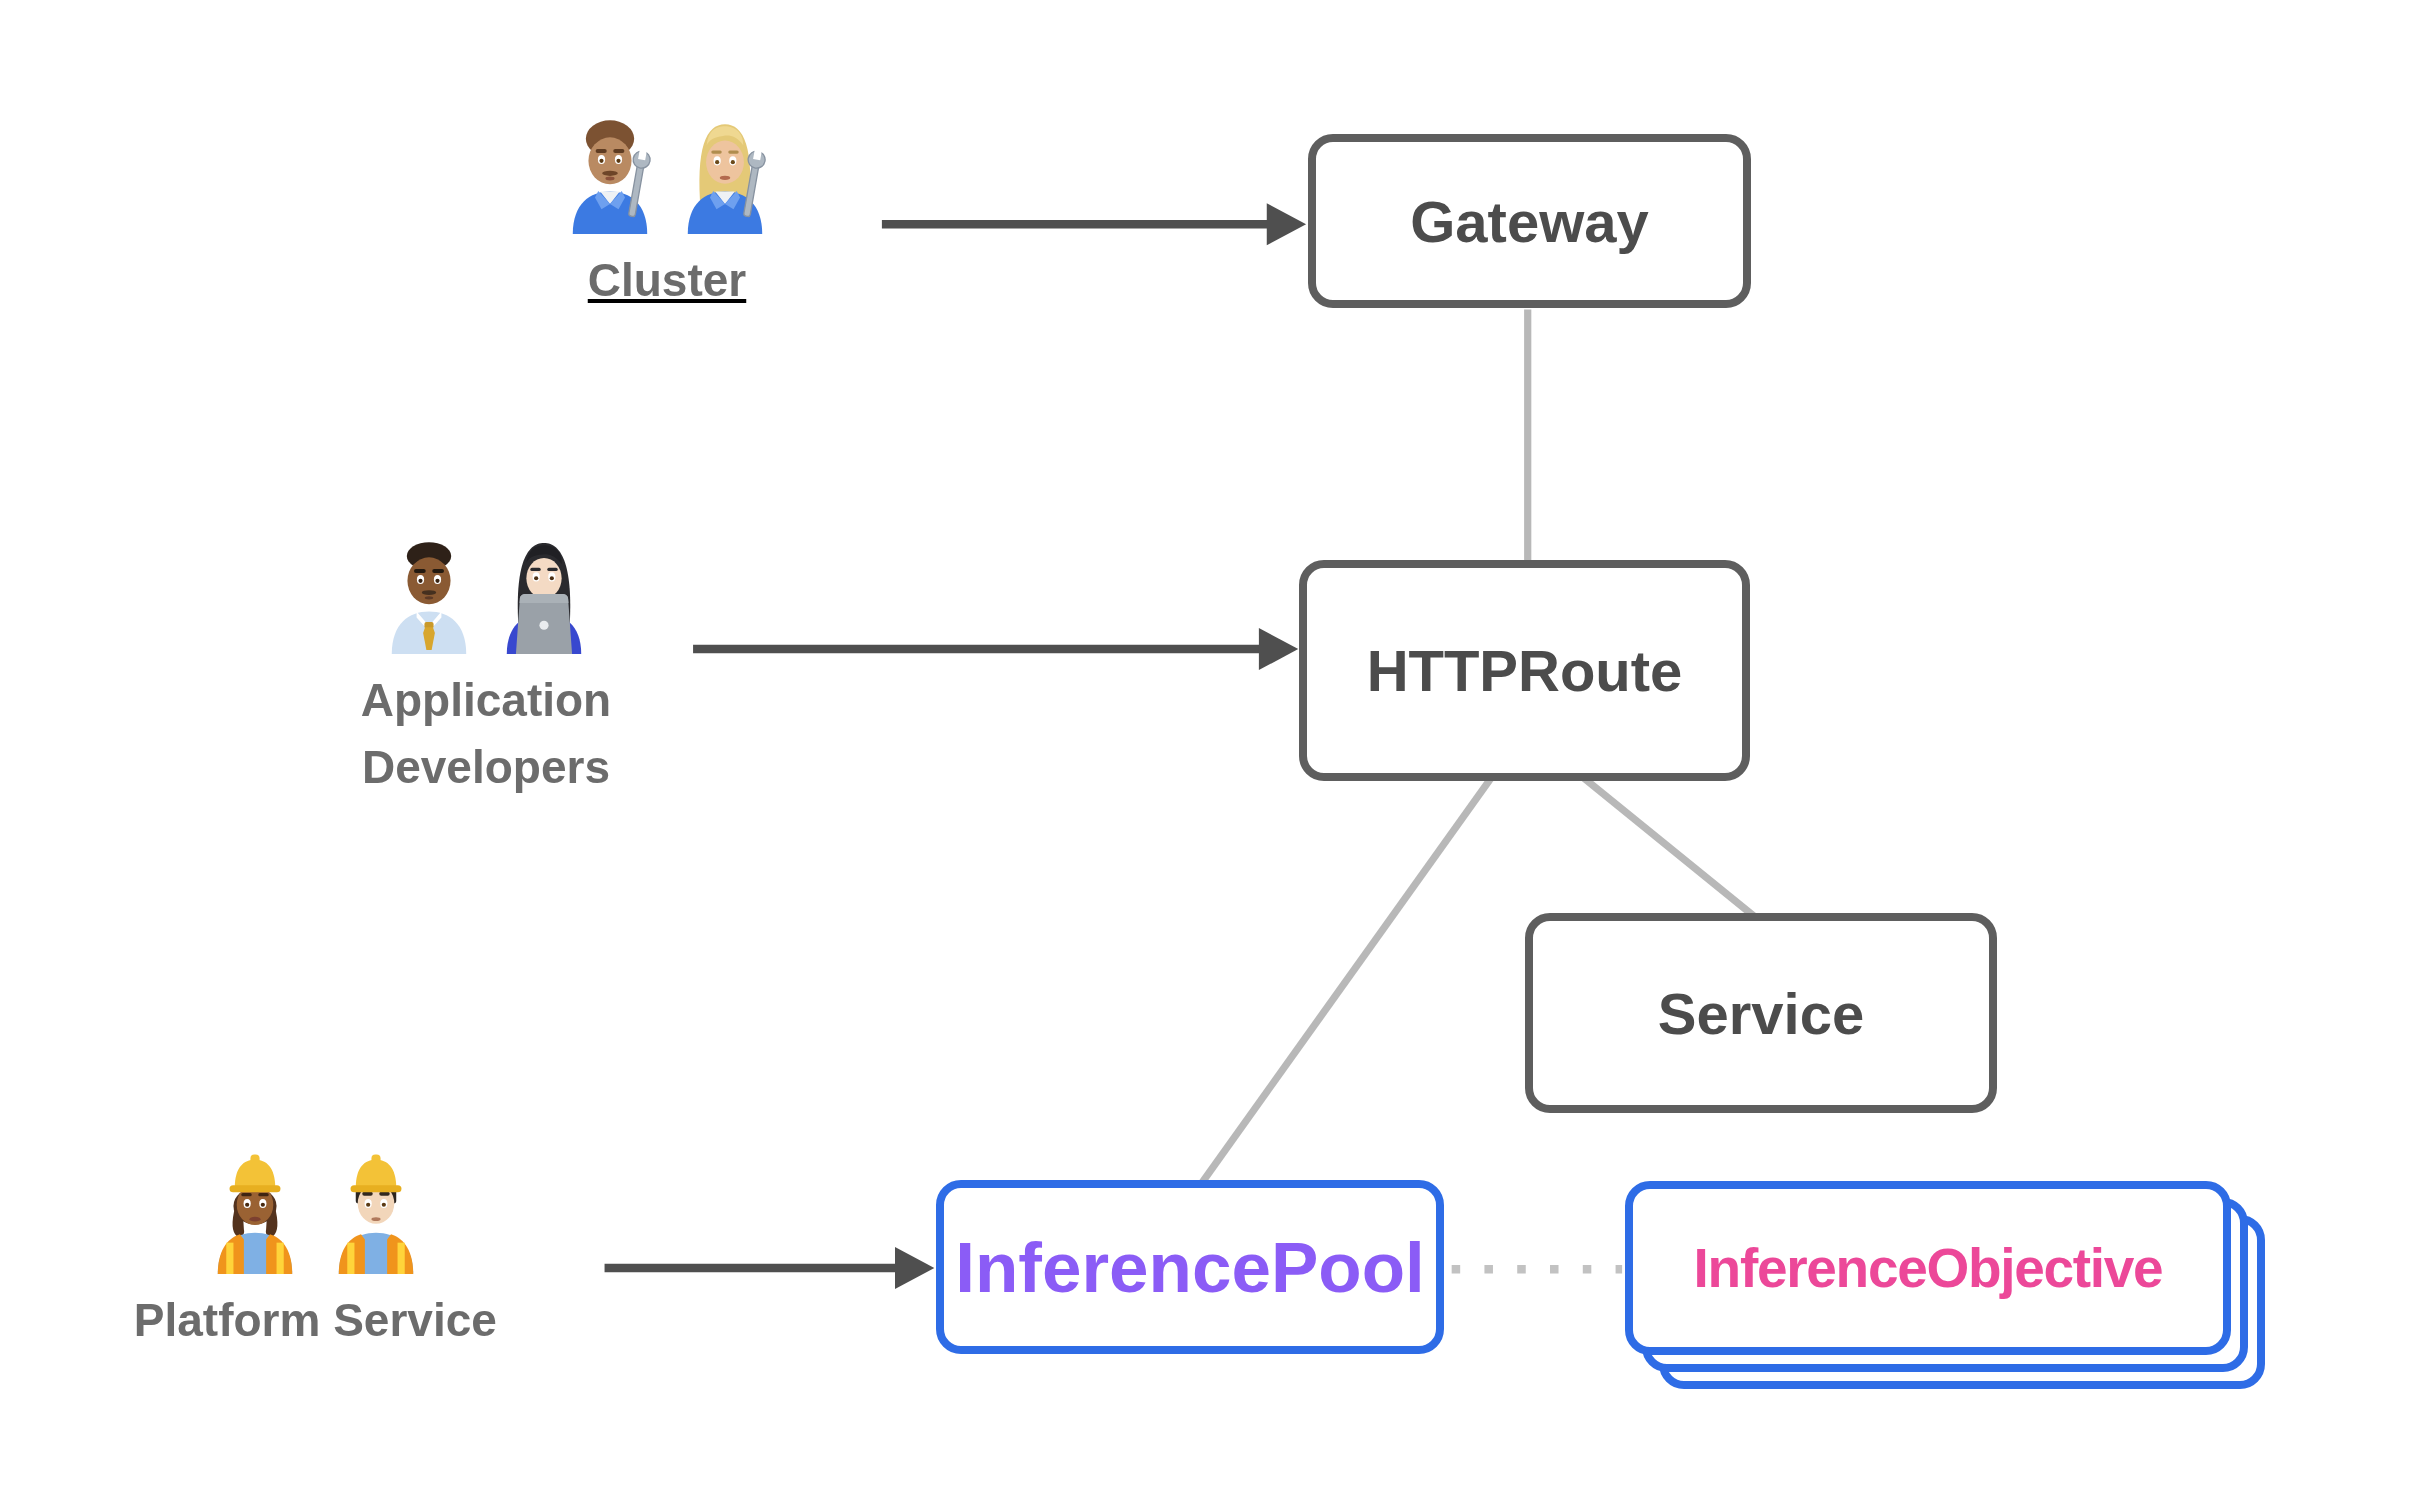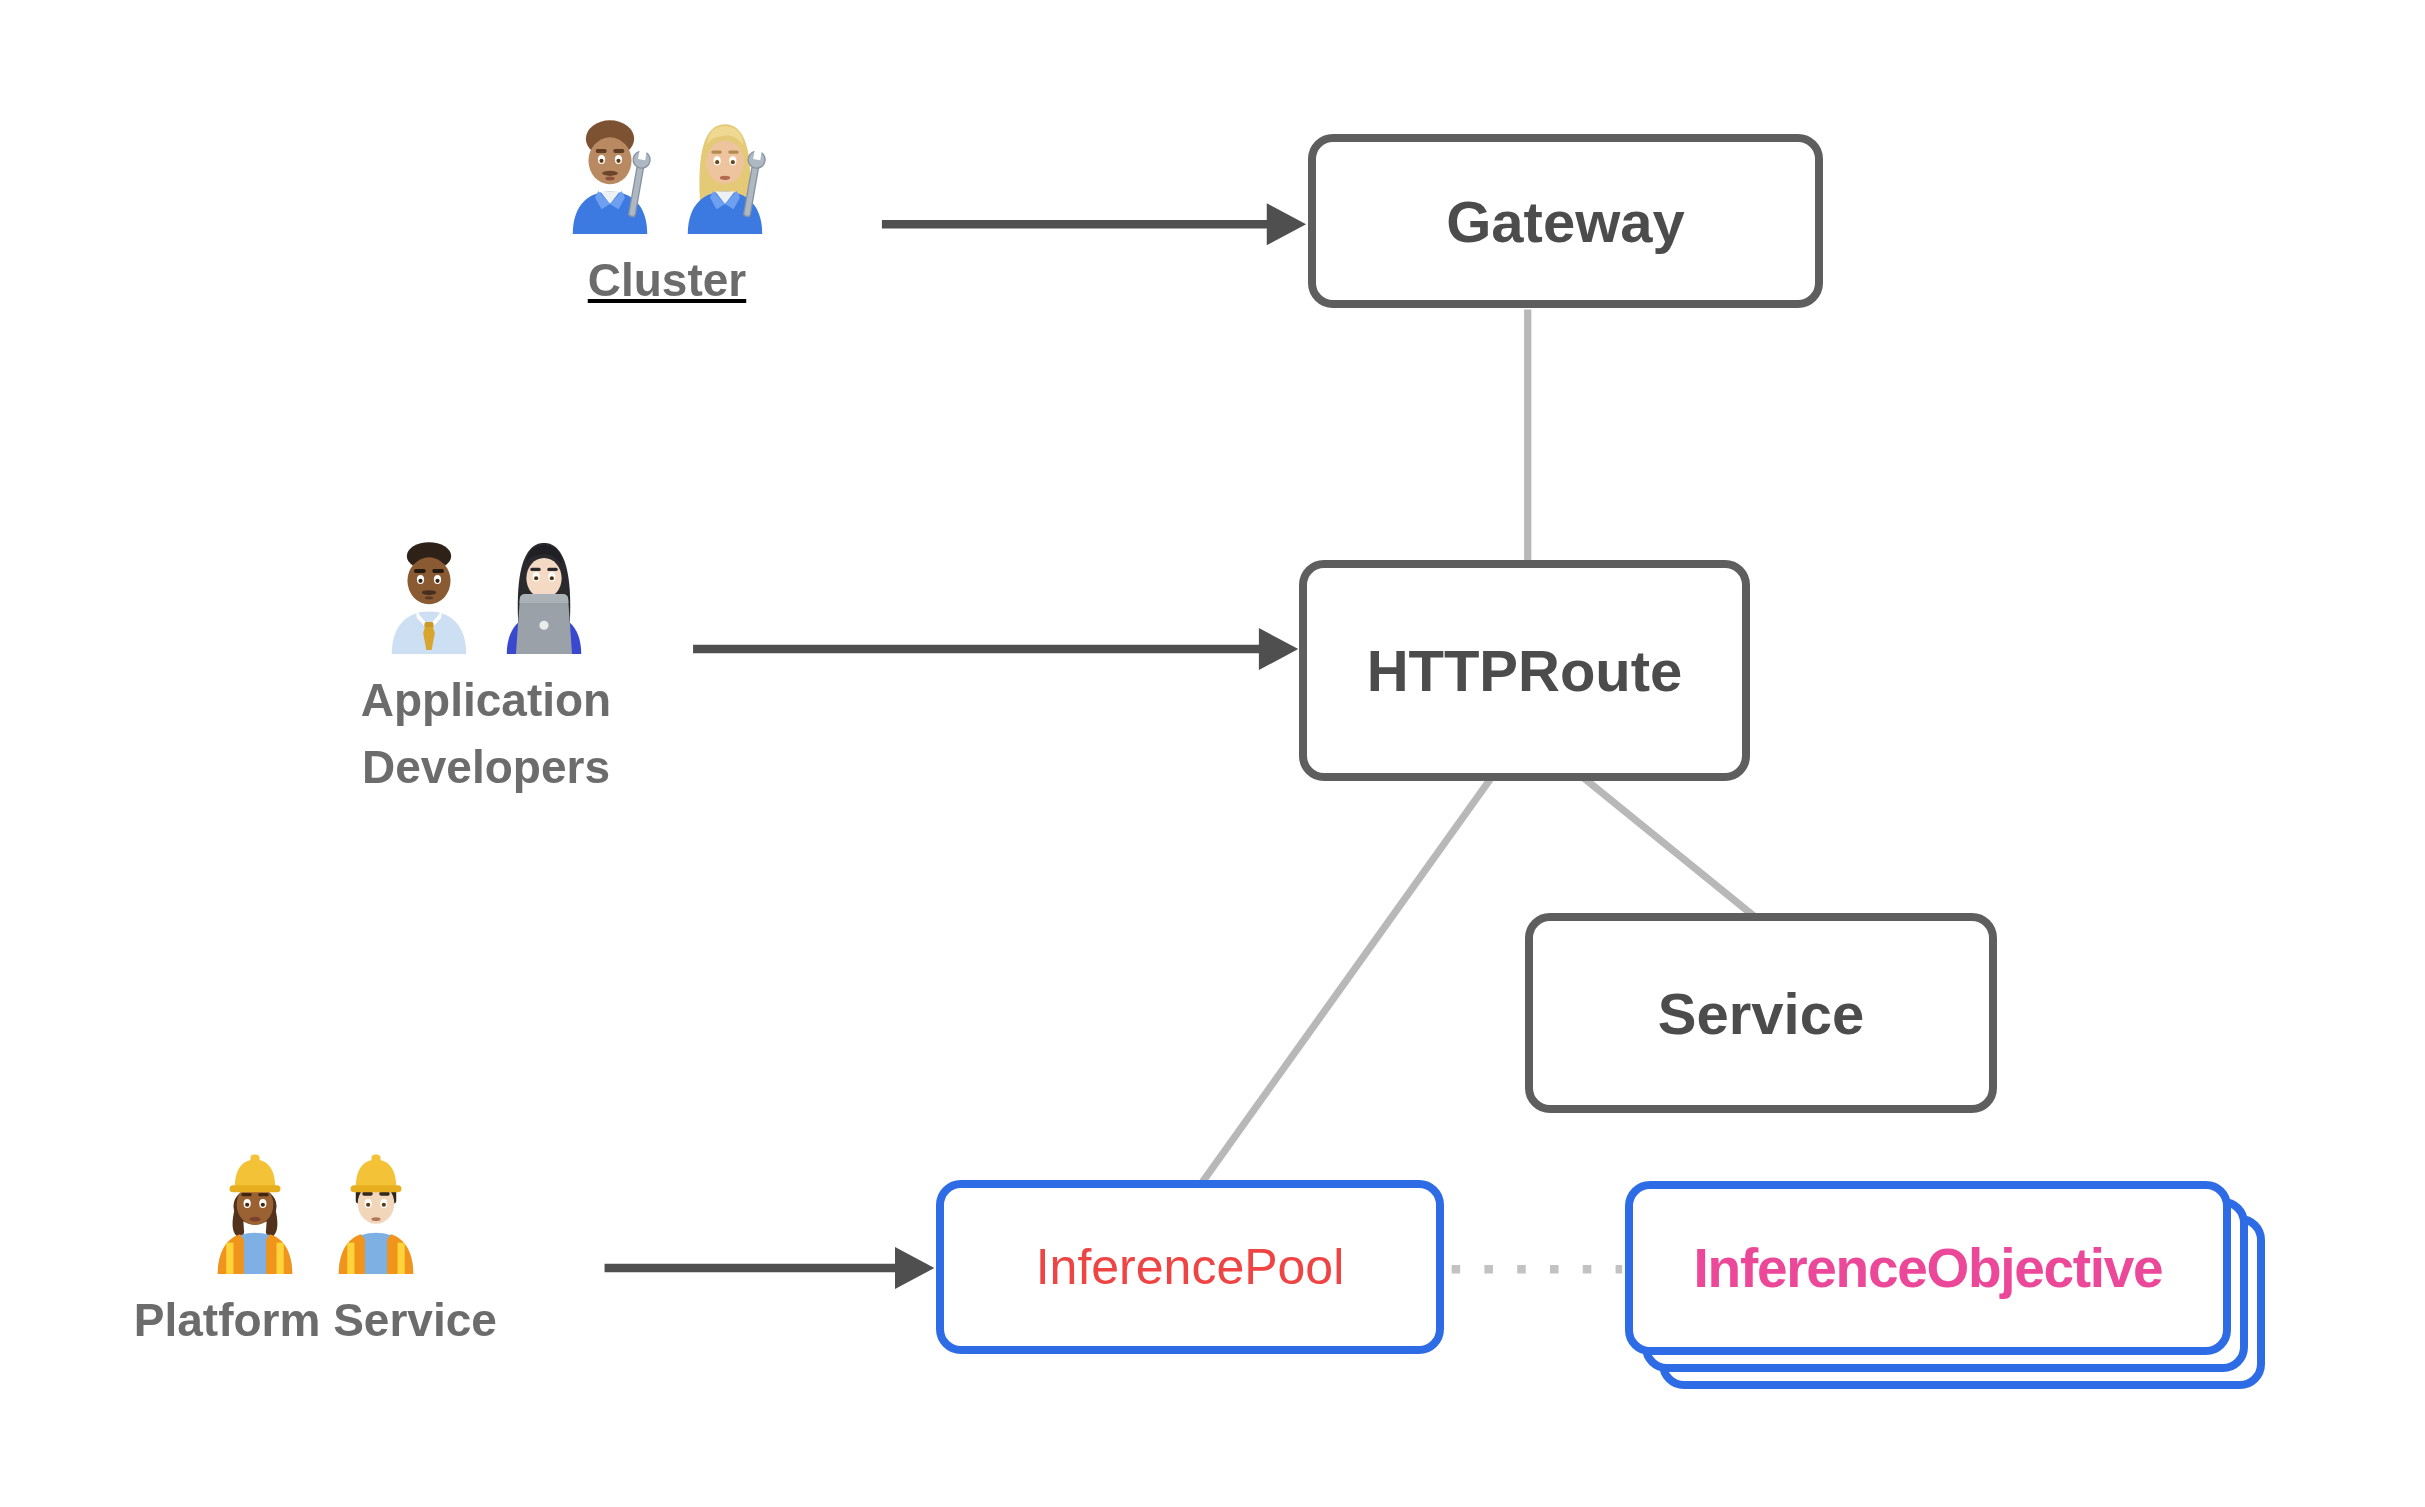--- a/index.html
+++ b/index.html
@@ -16,22 +16,22 @@
   .arrow polygon{fill:#4f4f4f;}
 
   .node{
     position:absolute;background:#ffffff;box-sizing:border-box;
     display:flex;align-items:center;justify-content:center;
     border-radius:25px;
   }
   .node.gray{border:8.5px solid #5e5e5e;}
   .node.gray span{color:#4c4c4c;font-weight:700;font-size:58px;}
   .node.blue{border:8.5px solid #2e6ce6;}
-  .node.blue span{color:#ef4444;font-weight:400;font-size:50px;}
-  #node-gateway{left:1308px;top:134px;width:515px;height:174px;}
+  .node.blue span{color:#8b5cf6;font-weight:700;font-size:71px;}
+  #node-gateway{left:1308px;top:134px;width:443px;height:174px;}
   #node-httproute{left:1299px;top:560px;width:451px;height:221px;}
   #node-service{left:1525px;top:913px;width:472px;height:200px;}
   #node-inferencepool{left:936px;top:1180px;width:508px;height:174px;}
 
   .stack{position:absolute;left:1625px;top:1181px;width:642px;height:210px;}
   .stack .layer{
     position:absolute;width:606px;height:174px;background:#ffffff;
     border:8.5px solid #2e6ce6;border-radius:25px;box-sizing:border-box;
     display:flex;align-items:center;justify-content:center;
   }

